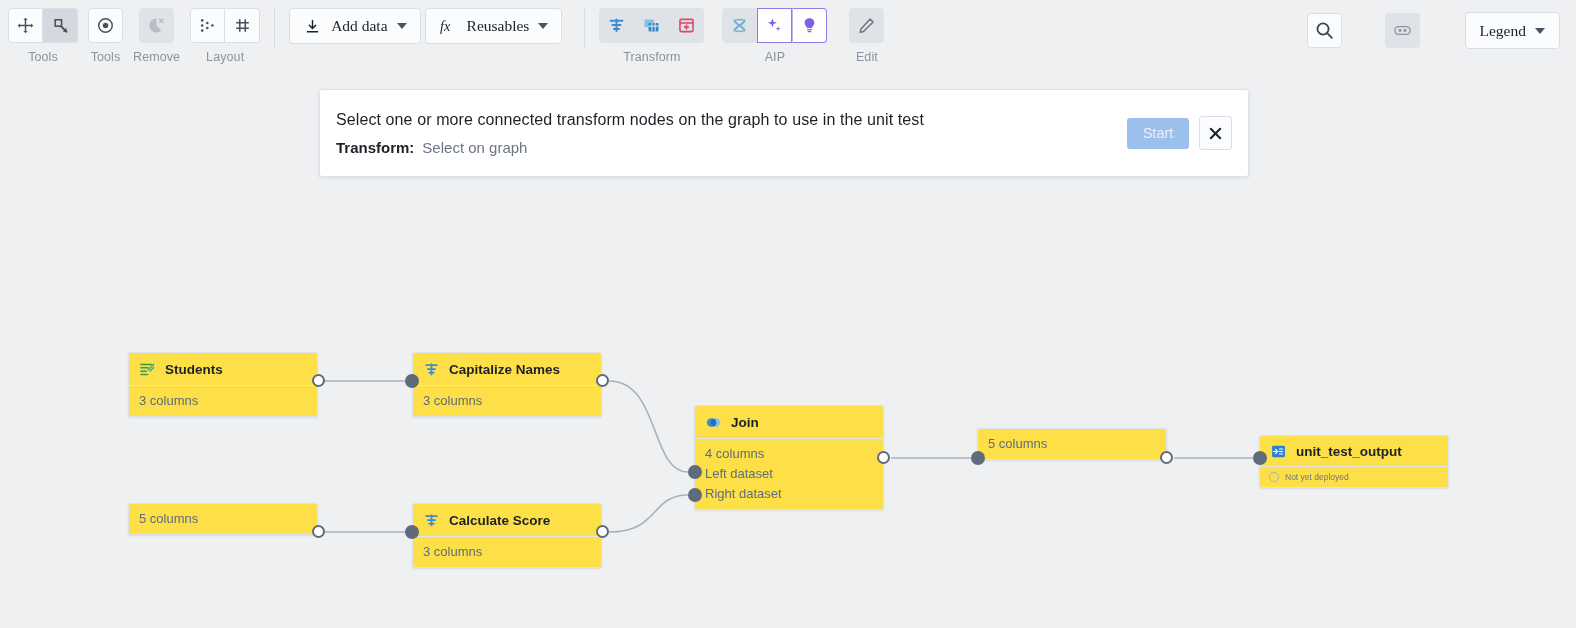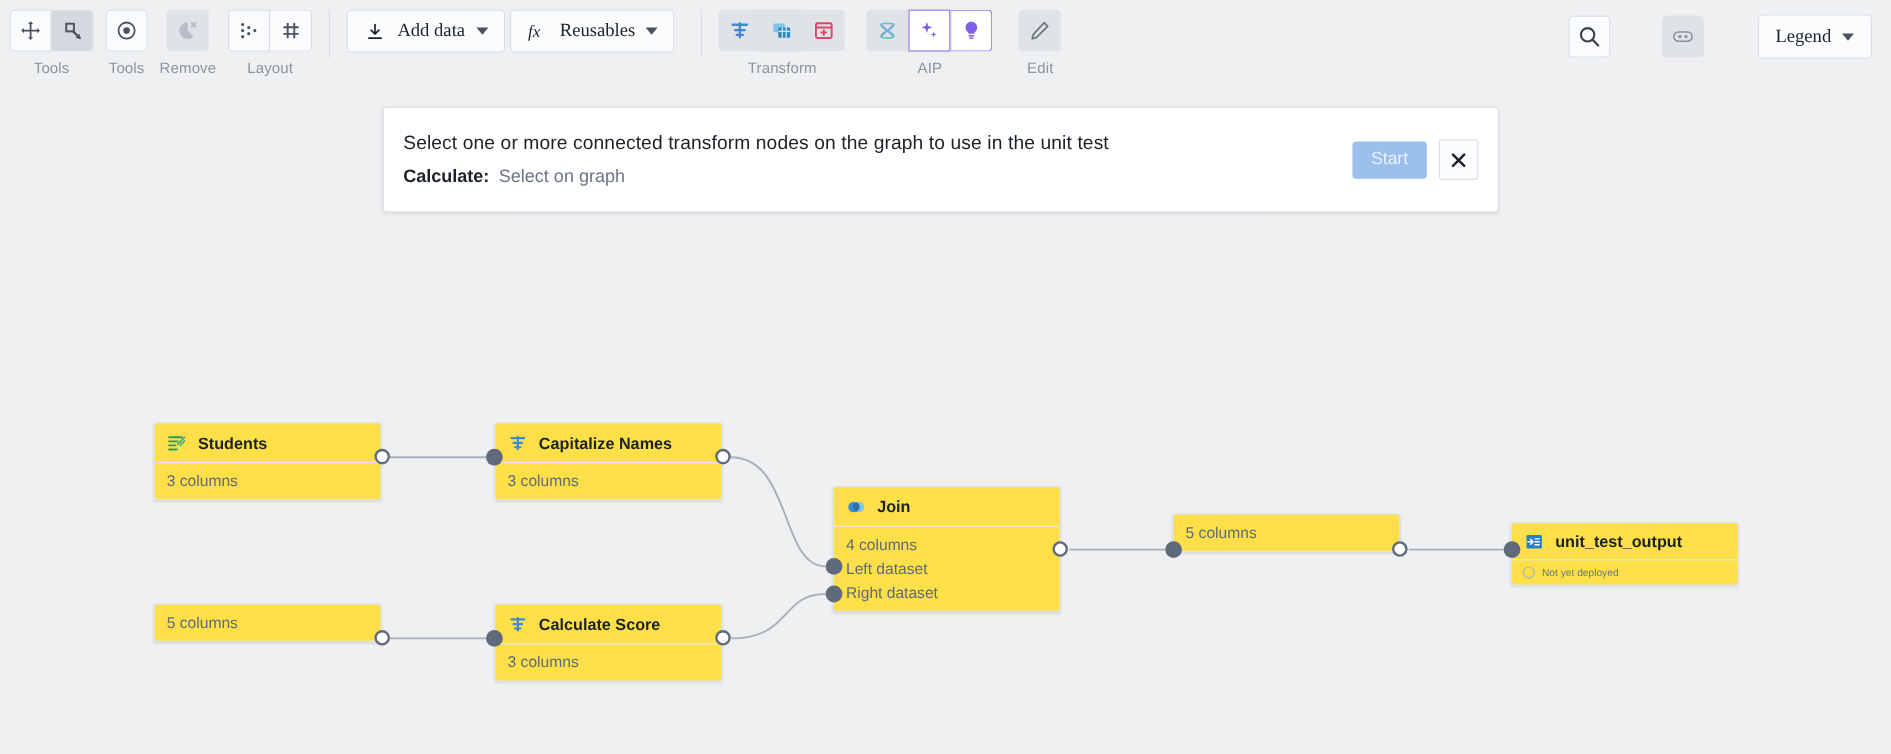--- a/index.html
+++ b/index.html
@@ -299,21 +299,21 @@
         <span class="lbl">Legend</span>
         <span class="caret"></span>
       </div>
     </div>
   </div>
 
   <div class="banner">
     <div class="banner-text">
       <div class="banner-line1">Select one or more connected transform nodes on the graph to use in the unit test</div>
       <div class="banner-line2">
-        <b>Calculate:</b><span class="link">Select on graph</span>
+        <b>Transform:</b><span class="link">Select on graph</span>
       </div>
     </div>
     <button class="btn-start">Start</button>
     <div class="btn-close">
       <svg width="15" height="15" viewBox="0 0 14 14" stroke="#1c2127" stroke-width="1.9" stroke-linecap="round">
           <path d="M2.6 2.6 11.4 11.4 M11.4 2.6 2.6 11.4"></path>
         </svg>
     </div>
   </div>
 

